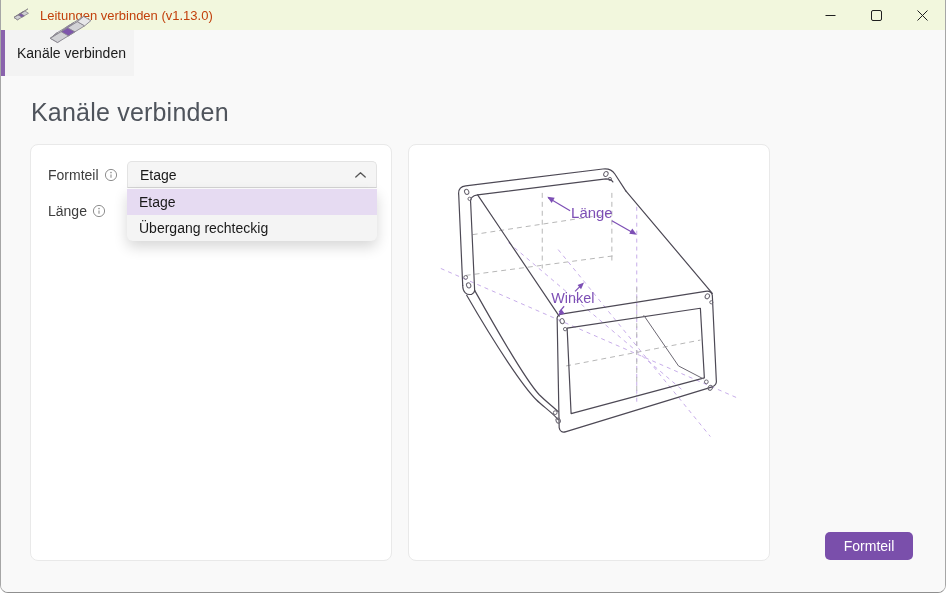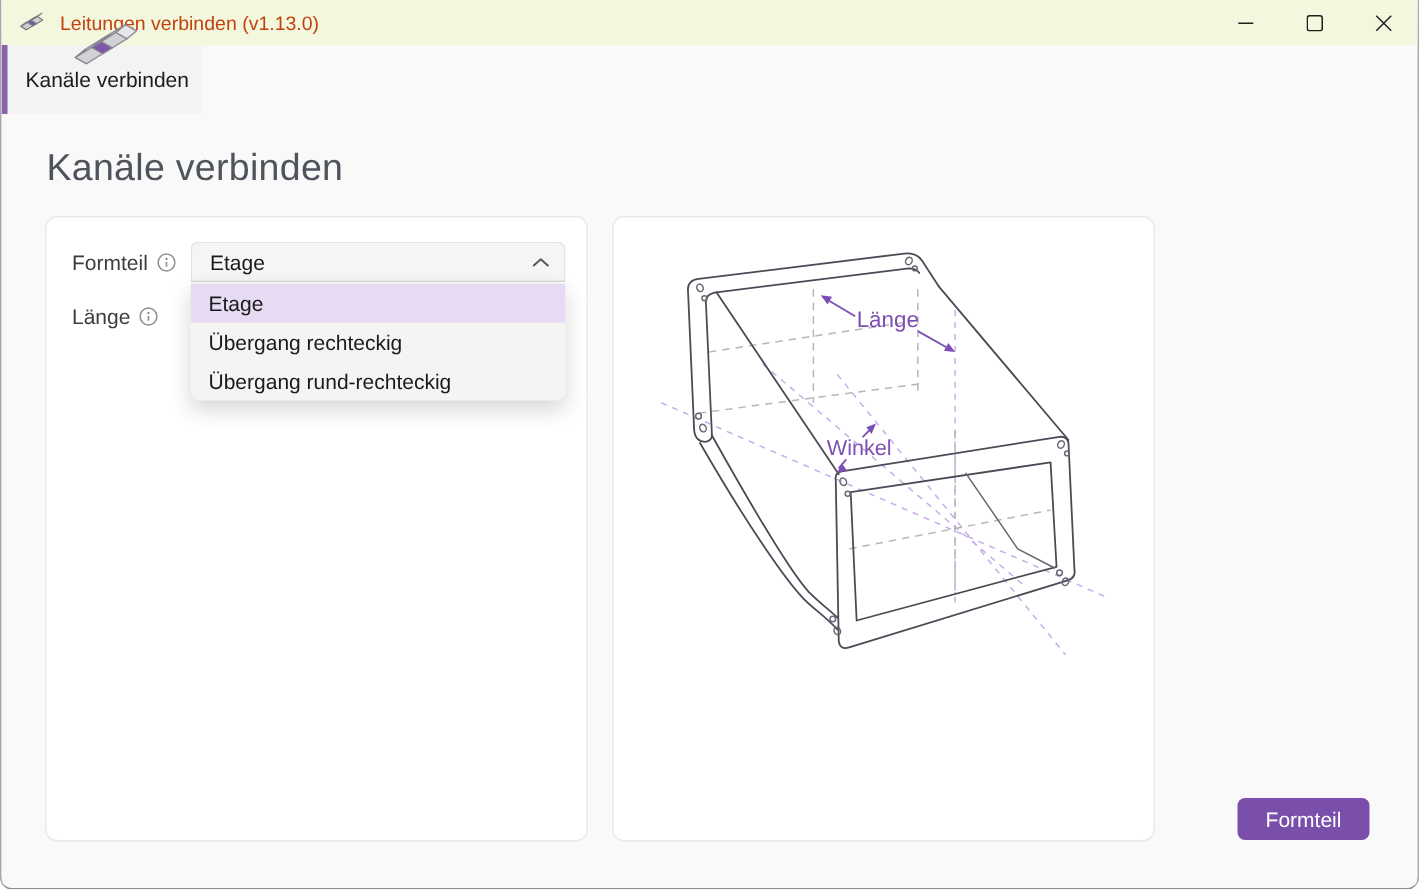--- a/index.html
+++ b/index.html
@@ -157,21 +157,20 @@
                 <circle cx="7" cy="7" r="5.6" fill="none" stroke="#8f8f8f" stroke-width="1"></circle>
                 <circle cx="7" cy="4.6" r="0.8" fill="#8f8f8f"></circle>
                 <line x1="7" y1="6.6" x2="7" y2="9.8" stroke="#8f8f8f" stroke-width="1.1"></line>
               </svg>
             </span>
           </div>
 
           <div class="dropdown-popup">
               <div class="dd-item selected">Etage</div>
               <div class="dd-item">Übergang rechteckig</div>
-              <div class="dd-item">Übergang rund-rechteckig</div>
             </div>
         </div>
 
         <div class="card preview-card">
           <svg viewBox="0 0 362 417">
 
             <path class="dash-purple" d="M32,124 L332,255"></path>
             <path class="dash-purple" d="M229,62 L229,262"></path>
             <path class="dash-purple" d="M150,105 L303,293"></path>
             <path class="dash-purple" d="M100,98 L277,248"></path>

